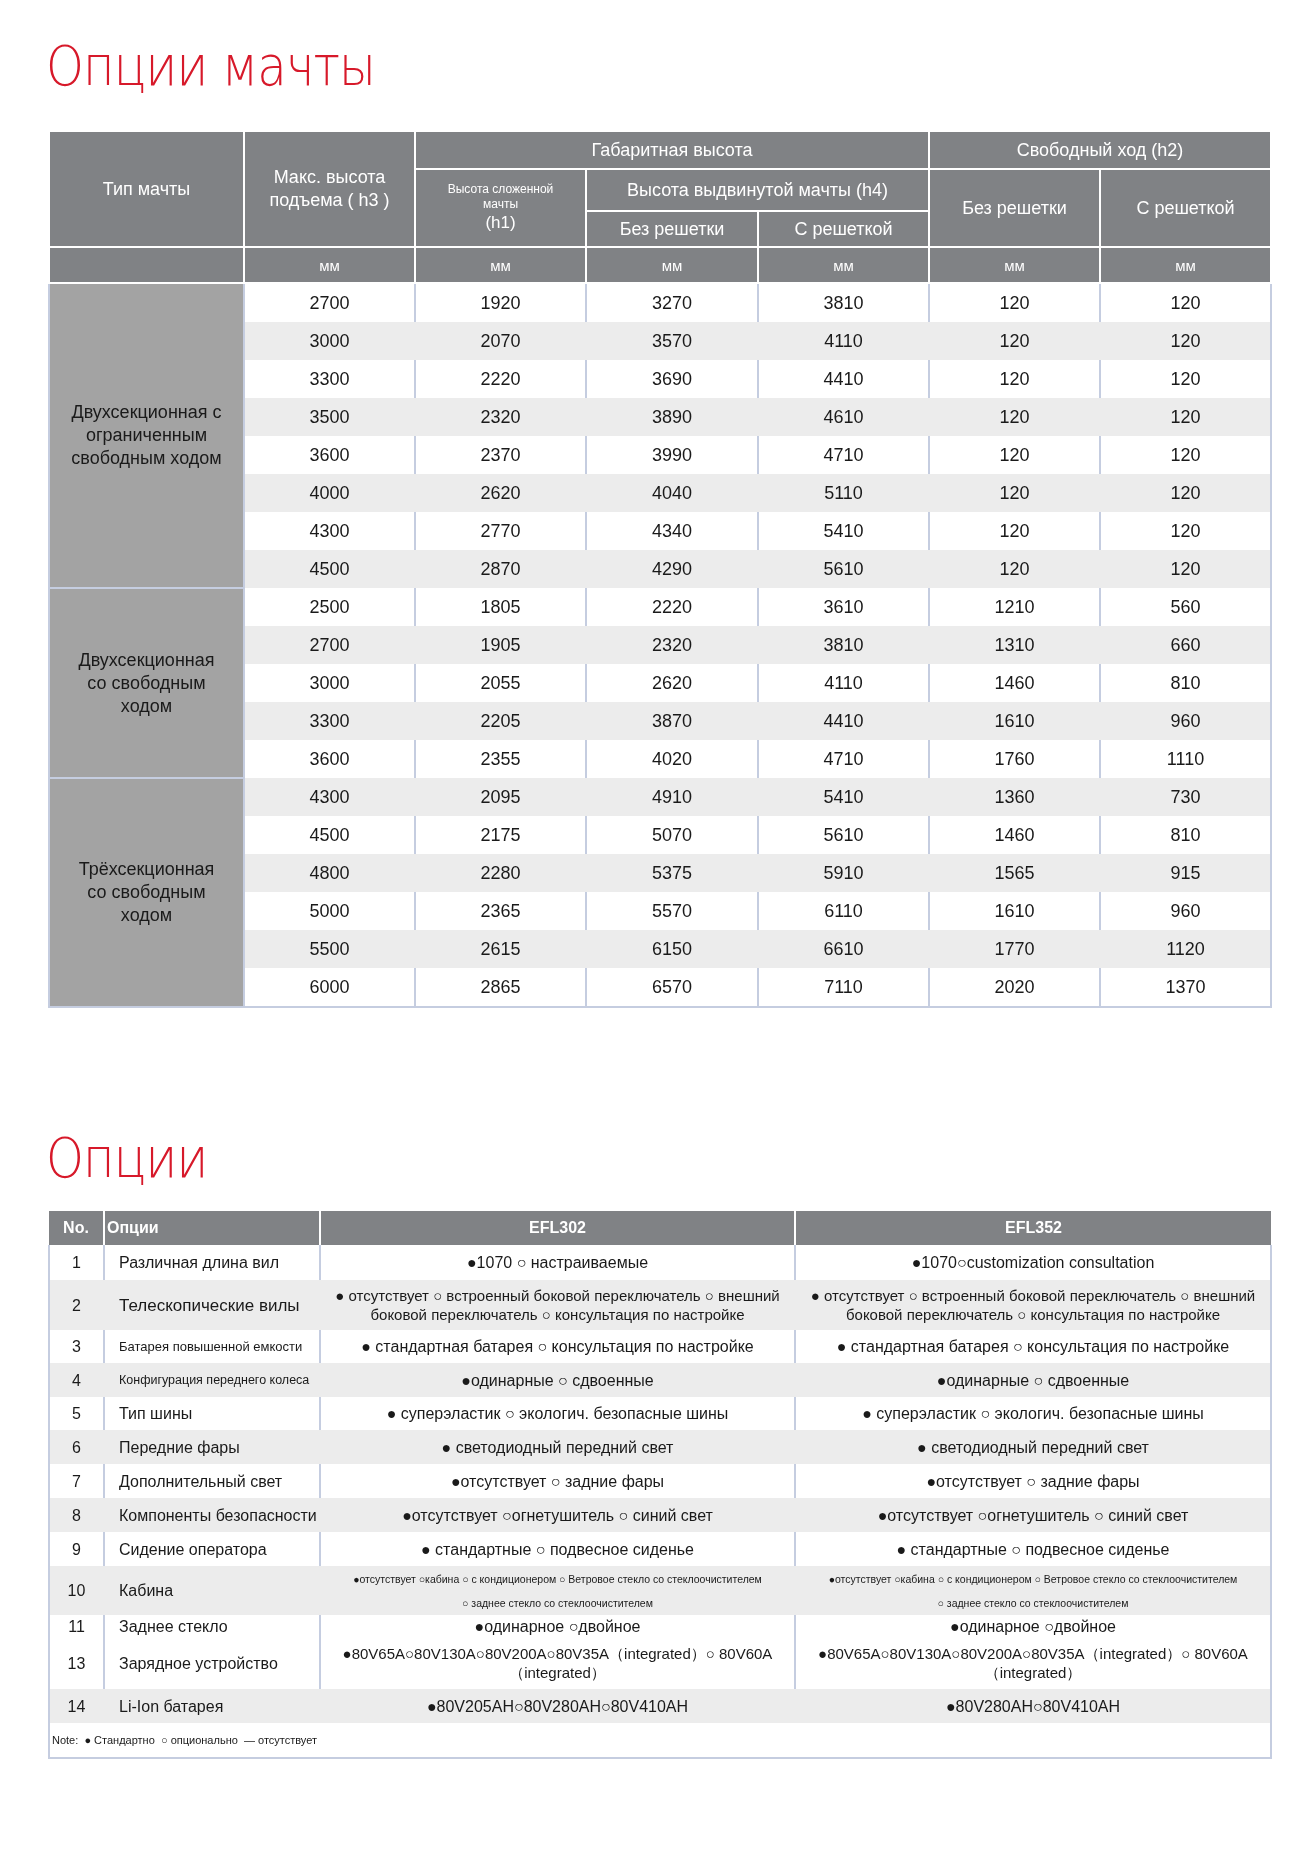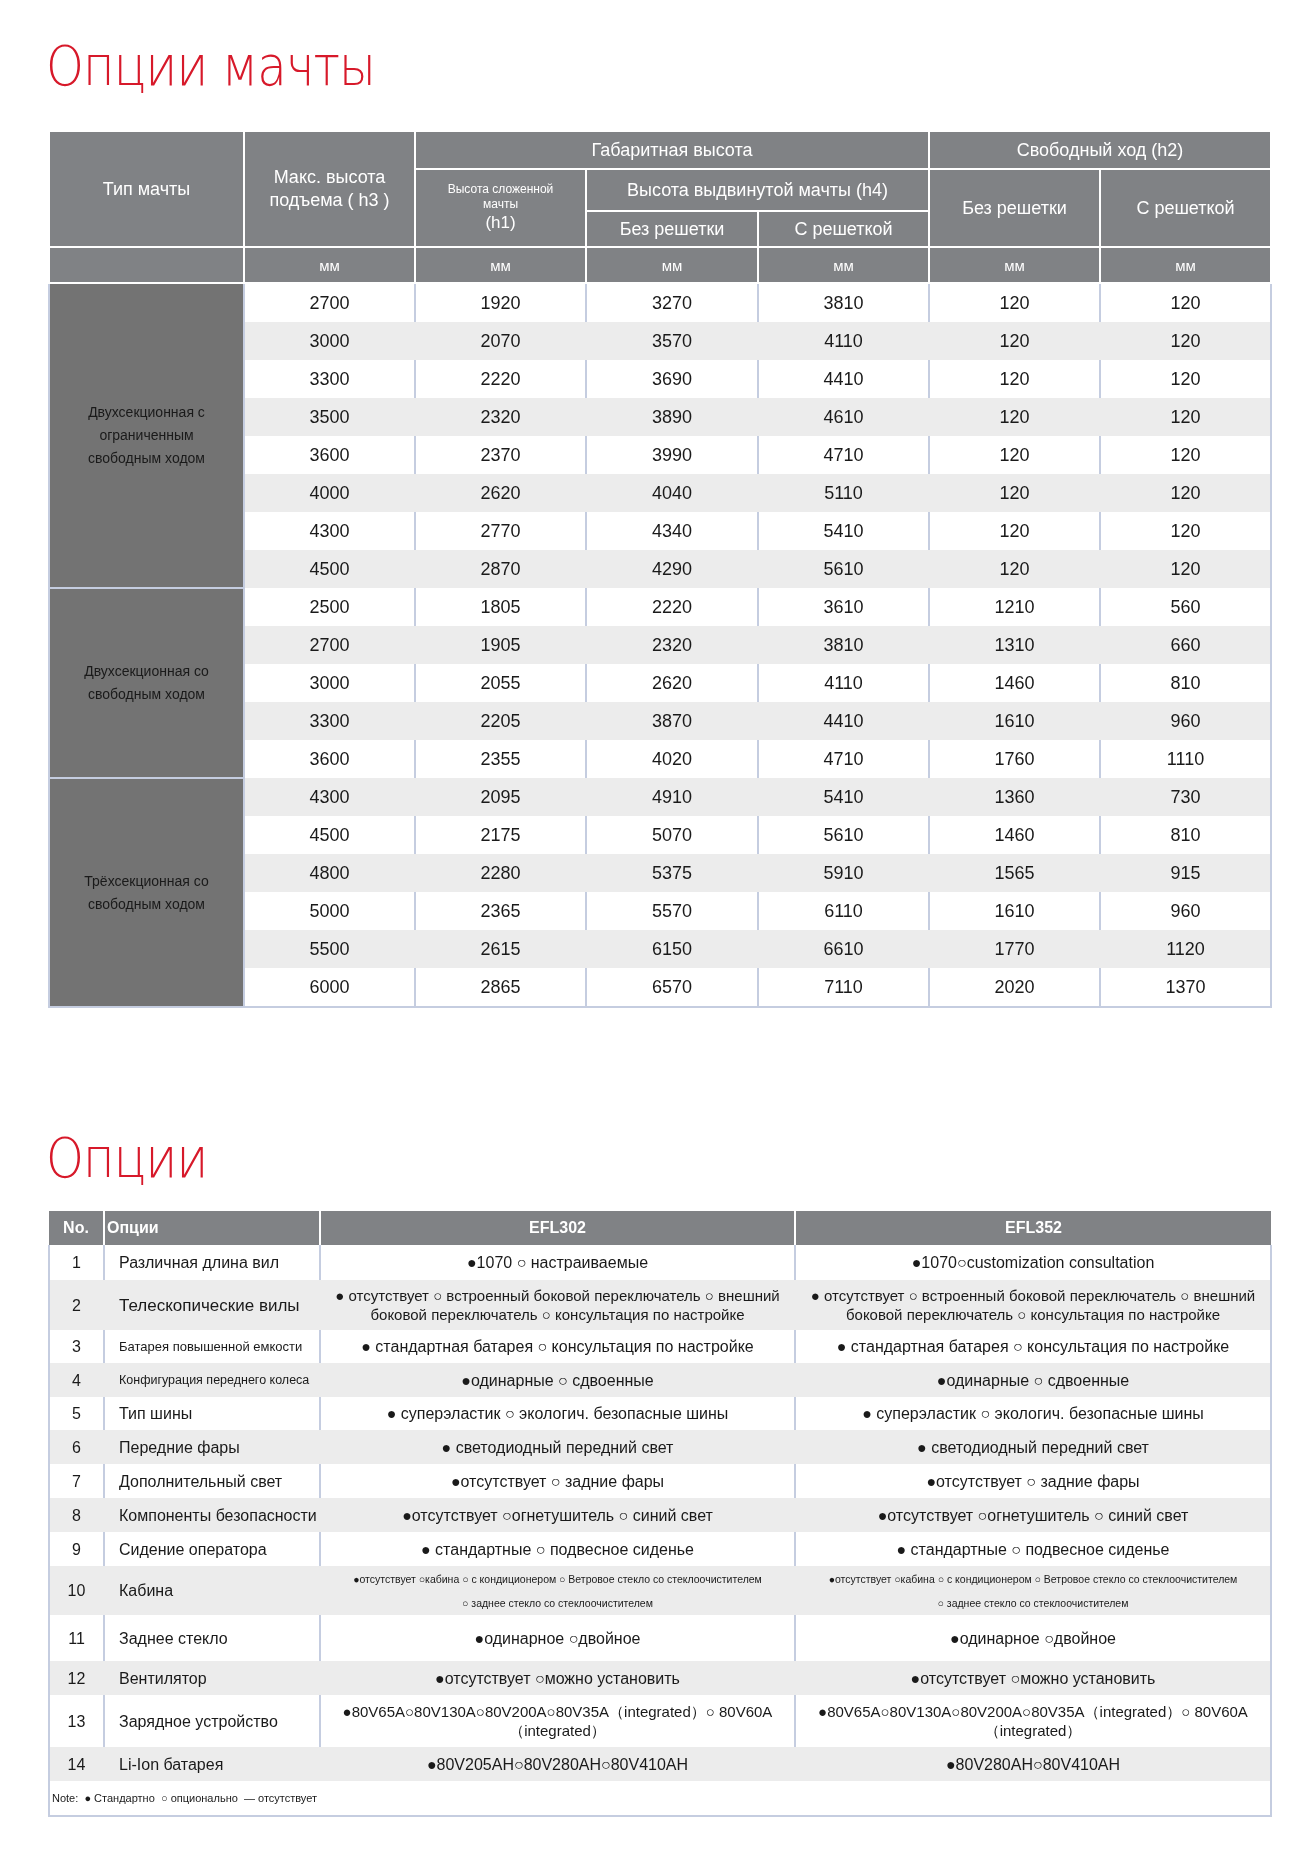--- a/index.html
+++ b/index.html
@@ -7,21 +7,21 @@
   .title { position:absolute; left:46px; color:#d7192a; font-family:"DejaVu Sans", sans-serif; font-weight:300; font-size:56px; letter-spacing:-1px; transform:scaleX(0.86); transform-origin:left top; margin:0; line-height:1; }
   #title1 { top:38px; }
   #title2 { top:1130px; }
 
   
   .mast { position:absolute; left:48px; top:130px; width:1222px; border-collapse:collapse; table-layout:fixed; }
   .mast th { background:#808285; color:#ffffff; font-weight:normal; border:2px solid #ffffff; text-align:center; padding:0; font-size:18px; line-height:23px; }
   .mast th.unit { font-size:15px; height:34px; }
   .mast td { text-align:center; font-size:18px; height:38px; padding:0; border-left:2px solid #c5cde0; border-right:2px solid #c5cde0; }
   .mast tr.grey td.val { background:#ececec; border-left-color:#ececec; border-right-color:#ececec; }
-  .mast td.type { background:#737373; border:2px solid #c5cde0; font-size:14px; line-height:23px; }
+  .mast td.type { background:#a3a3a3; border:2px solid #c5cde0; font-size:18px; line-height:23px; }
   .mast tr.last td { border-bottom:2px solid #c5cde0; }
   .mast tr.grey td.val:last-child { border-right-color:#c5cde0; }
 
   
   .opts { position:absolute; left:48px; top:1211px; width:1222px; border-collapse:collapse; table-layout:fixed; }
   .opts th { background:#808285; color:#ffffff; font-weight:bold; font-size:16px; height:34px; padding:0; border-left:2px solid #ffffff; }
   .opts th:first-child { border-left:none; }
   .opts th.left { text-align:left; padding-left:2px; }
   .opts td { font-size:16px; padding:0; text-align:center; border-left:2px solid #c5cde0; border-right:2px solid #c5cde0; line-height:19px; }
   .opts tr.grey td { background:#ececec; border-left-color:#ececec; border-right-color:#ececec; }
@@ -315,31 +315,25 @@
         <td class="name">Кабина</td>
         <td class="tiny">
           <div>●отсутствует ○кабина ○ с кондиционером ○ Ветровое стекло со стеклоочистителем</div>
           <div>○ заднее стекло со стеклоочистителем</div>
         </td>
         <td class="tiny">
           <div>●отсутствует ○кабина ○ с кондиционером ○ Ветровое стекло со стеклоочистителем</div>
           <div>○ заднее стекло со стеклоочистителем</div>
         </td>
       </tr>
-      <tr style="height: 46px;">
+      <tr style="height: 22px;">
         <td>11</td>
         <td class="name">Заднее стекло</td>
         <td>●одинарное ○двойное</td>
         <td>●одинарное ○двойное</td>
-      </tr>
-      <tr class="grey" style="height: 34px;">
-        <td>12</td>
-        <td class="name">Вентилятор</td>
-        <td>●отсутствует ○можно установить</td>
-        <td>●отсутствует ○можно установить</td>
       </tr>
       <tr style="height: 52px;">
         <td>13</td>
         <td class="name">Зарядное устройство</td>
         <td class="wrap" style="padding: 0px 4px;">●80V65A○80V130A○80V200A○80V35A（integrated）○ 80V60A（integrated）</td>
         <td class="wrap" style="padding: 0px 4px;">●80V65A○80V130A○80V200A○80V35A（integrated）○ 80V60A（integrated）</td>
       </tr>
       <tr class="grey" style="height: 34px;">
         <td>14</td>
         <td class="name">Li-Ion батарея</td>

